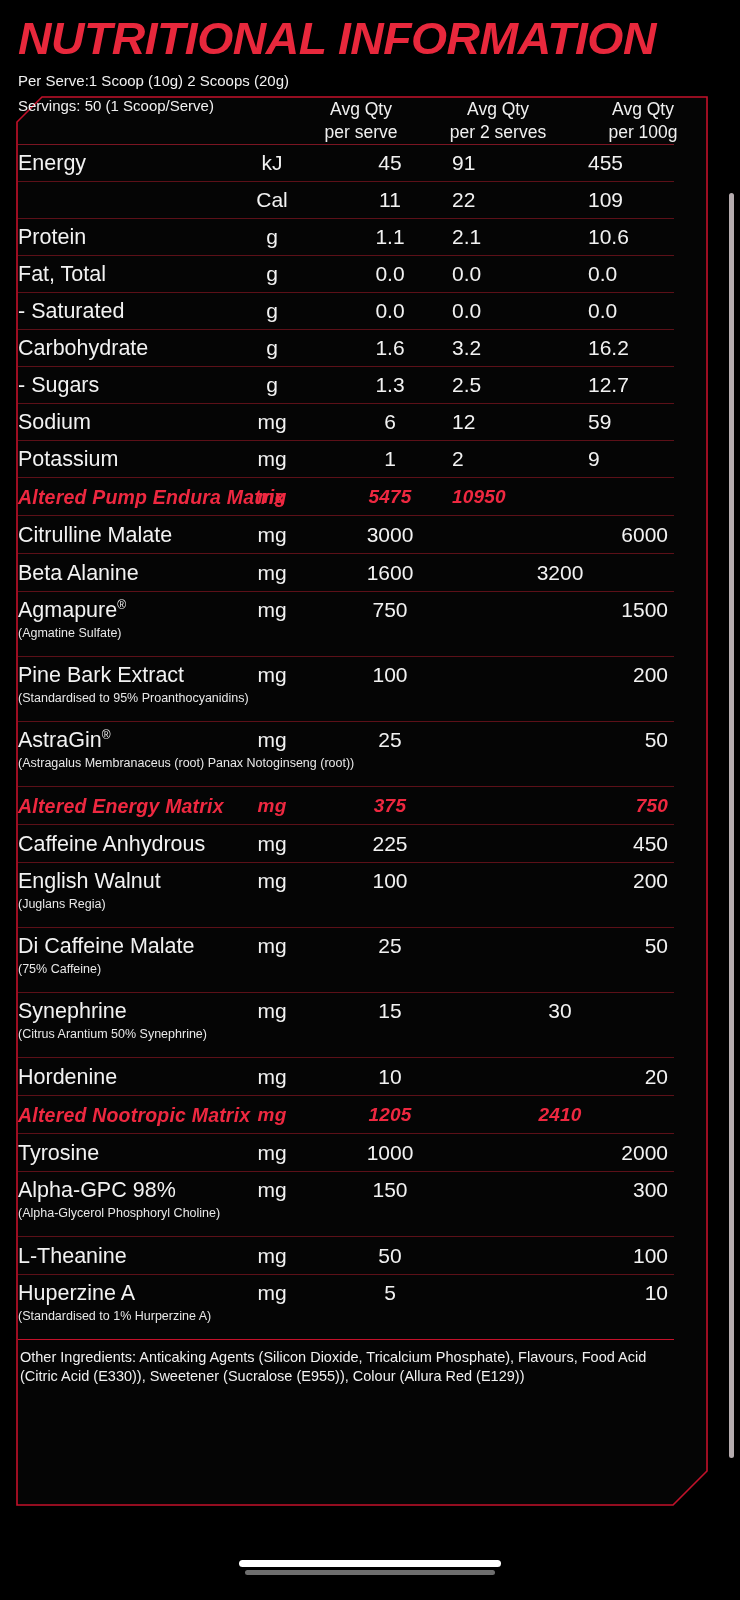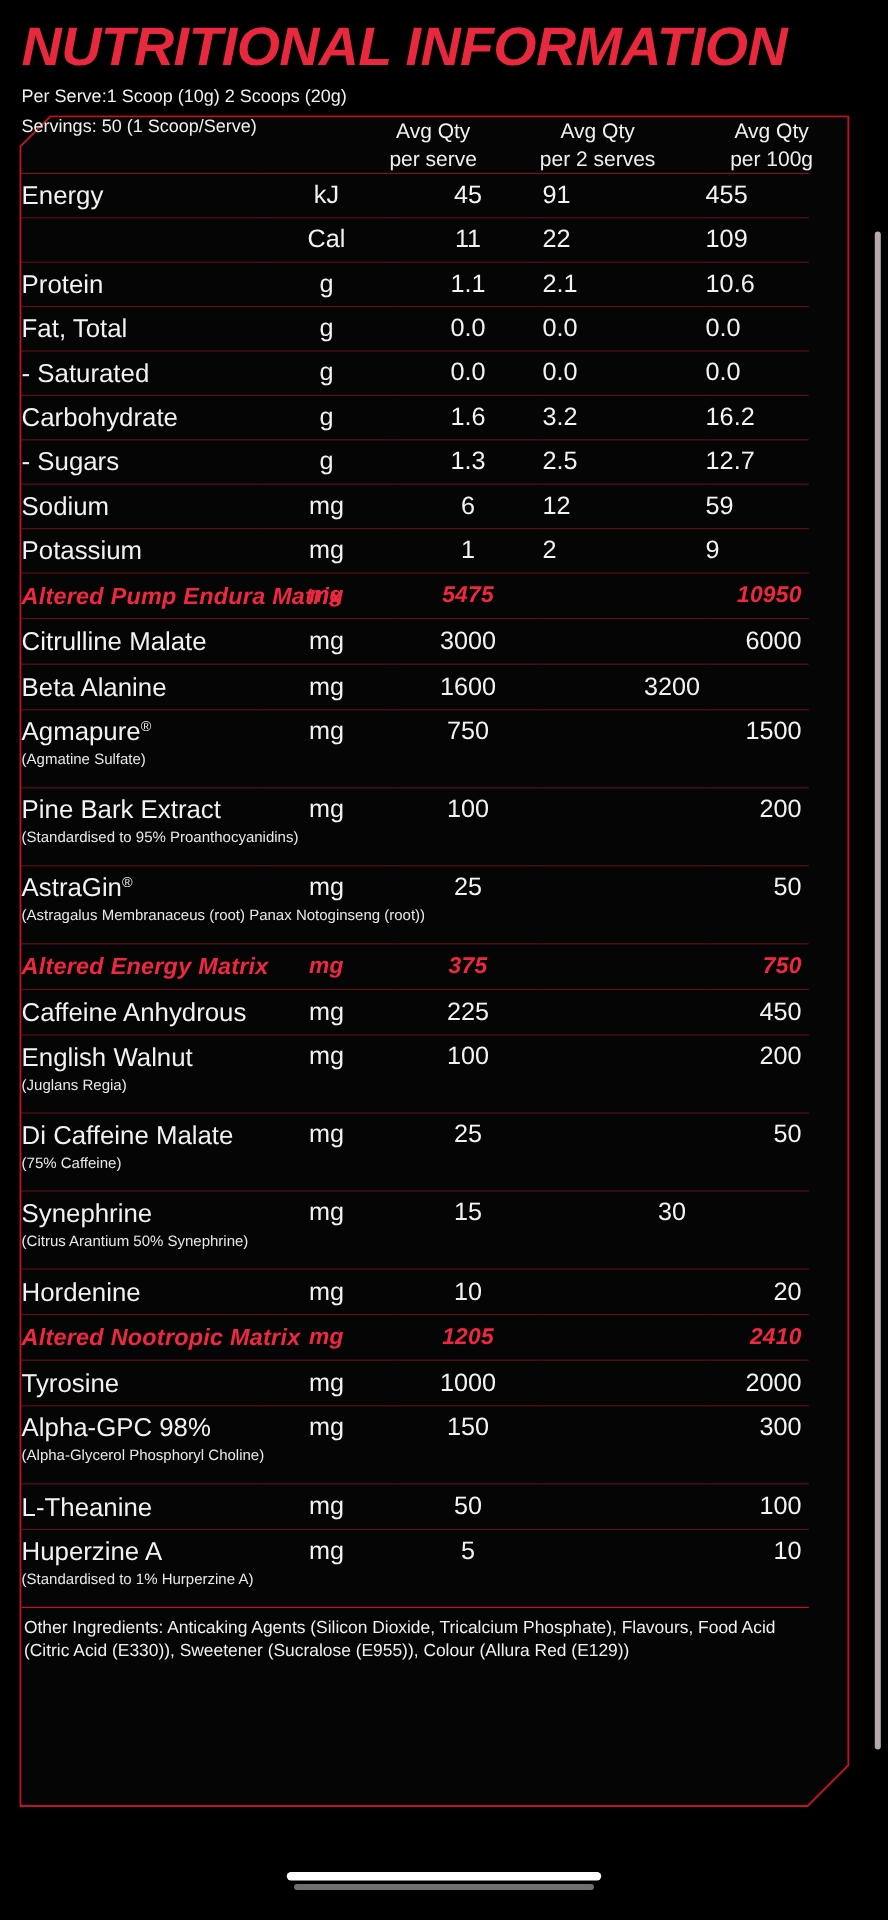--- a/index.html
+++ b/index.html
@@ -309,21 +309,21 @@
             <td class="c-name"><span class="nm">Potassium</span></td>
             <td class="c-unit"><span class="unit">mg</span></td>
             <td class="c-v1"><span class="val">1</span></td>
             <td class="c-v2"><span class="val">2</span></td>
             <td class="c-v3"><span class="val">9</span></td>
           </tr>
           <tr class="matrix irow">
             <td class="c-name"><span class="nm">Altered Pump Endura Matrix</span></td>
             <td class="c-unit"><span class="unit">mg</span></td>
             <td class="c-v1"><span class="val">5475</span></td>
-            <td class="c-v2" colspan="2" style="text-align: right; padding-right: 6px;"><span class="val">10950</span></td>
+            <td class="c-v2" colspan="2" style="text-align: left; padding-right: 6px;"><span class="val">10950</span></td>
           </tr>
           <tr class="irow after-matrix">
             <td class="c-name"><span class="nm">Citrulline Malate</span></td>
             <td class="c-unit"><span class="unit">mg</span></td>
             <td class="c-v1"><span class="val">3000</span></td>
             <td class="c-v2" colspan="2" style="text-align: right; padding-right: 6px;"><span class="val">6000</span></td>
           </tr>
           <tr class="irow">
             <td class="c-name"><span class="nm">Beta Alanine</span></td>
             <td class="c-unit"><span class="unit">mg</span></td>
@@ -381,21 +381,21 @@
           <tr class="irow">
             <td class="c-name"><span class="nm">Hordenine</span></td>
             <td class="c-unit"><span class="unit">mg</span></td>
             <td class="c-v1"><span class="val">10</span></td>
             <td class="c-v2" colspan="2" style="text-align: right; padding-right: 6px;"><span class="val">20</span></td>
           </tr>
           <tr class="matrix irow">
             <td class="c-name"><span class="nm">Altered Nootropic Matrix</span></td>
             <td class="c-unit"><span class="unit">mg</span></td>
             <td class="c-v1"><span class="val">1205</span></td>
-            <td class="c-v2" colspan="2" style="text-align: right; padding-right: 6px;"><span class="val">2410</span></td>
+            <td class="c-v2" colspan="2" style="text-align: center; padding-right: 6px;"><span class="val">2410</span></td>
           </tr>
           <tr class="irow after-matrix">
             <td class="c-name"><span class="nm">Tyrosine</span></td>
             <td class="c-unit"><span class="unit">mg</span></td>
             <td class="c-v1"><span class="val">1000</span></td>
             <td class="c-v2" colspan="2" style="text-align: right; padding-right: 6px;"><span class="val">2000</span></td>
           </tr>
           <tr class="irow has-sub">
             <td class="c-name"><span class="nm">Alpha-GPC 98%</span><span class="sub">(Alpha-Glycerol Phosphoryl Choline)</span></td>
             <td class="c-unit" style="vertical-align: top;"><span class="unit">mg</span></td>

